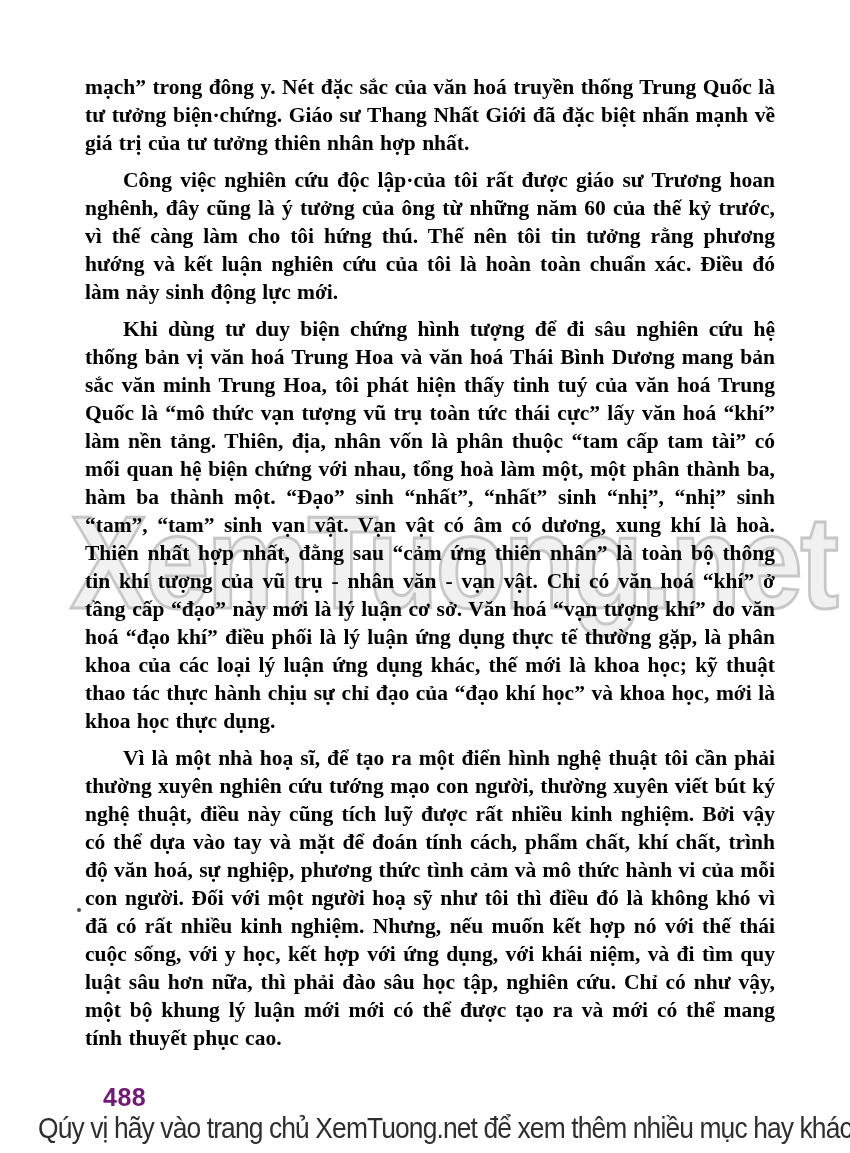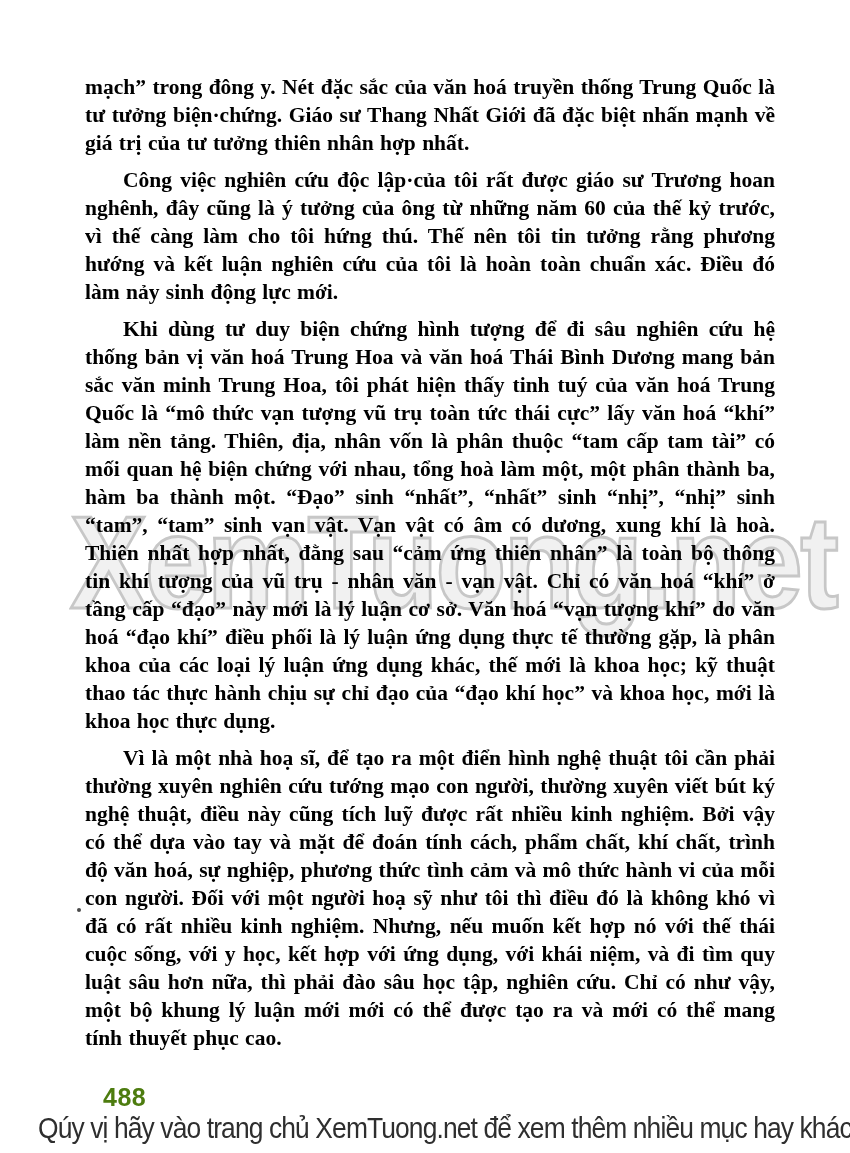--- a/index.html
+++ b/index.html
@@ -71,21 +71,21 @@
   }
   .page-number {
     position: absolute;
     left: 103px;
     top: 1083px;
     z-index: 1;
     font-family: "Liberation Sans", "DejaVu Sans", sans-serif;
     font-weight: bold;
     font-size: 25px;
     line-height: 28px;
-    color: #4d7c0f;
+    color: #701a75;
     letter-spacing: 0.5px;
   }
   .footer-note {
     position: absolute;
     left: 38px;
     top: 1110px;
     z-index: 1;
     font-family: "Liberation Sans", "DejaVu Sans", sans-serif;
     font-size: 30px;
     line-height: 36px;

